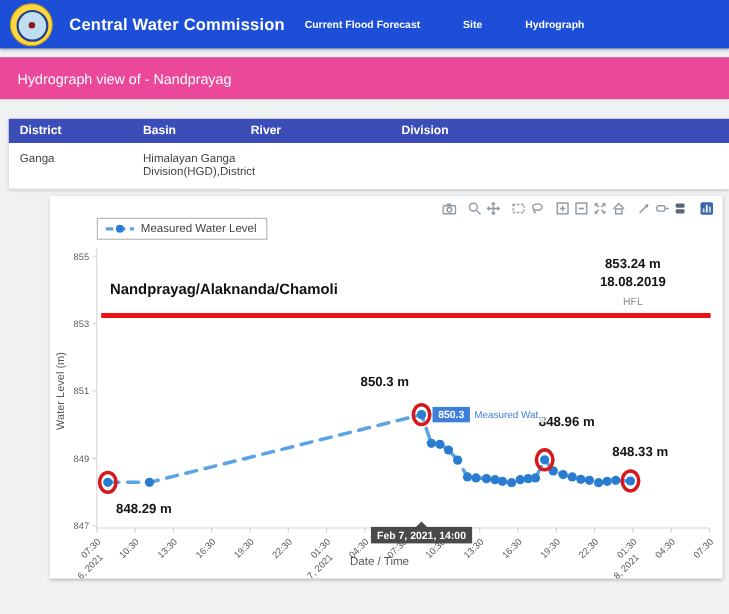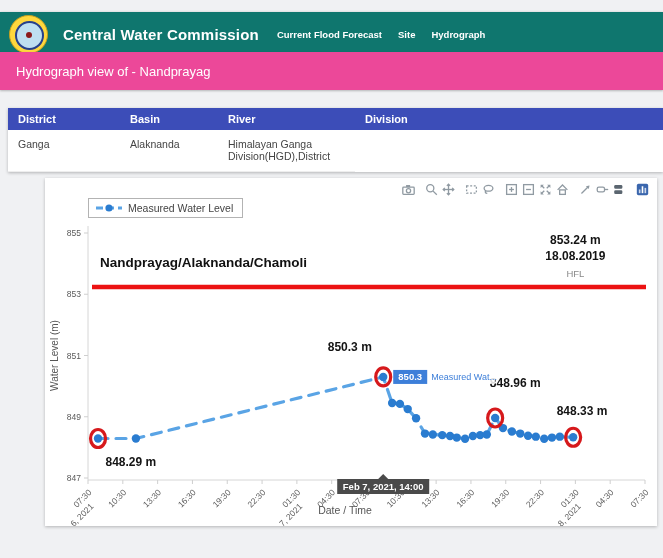--- a/index.html
+++ b/index.html
@@ -1,24 +1,24 @@
 <!DOCTYPE html>
 <html><head>
 <meta charset="utf-8">
 <style>
   html,body{margin:0;padding:0;background:#eef0f2;font-family:"Liberation Sans",sans-serif;}
   #screen{position:relative;width:663px;height:558px;background:#f0f1f3;overflow:hidden;}
 
   
-  .topbar{position:absolute;left:0;top:12px;width:663px;height:44px;background:#0f766e;display:flex;align-items:center;box-shadow:0 1px 3px rgba(0,0,0,.3);}
+  .topbar{position:absolute;left:0;top:0;width:663px;height:44px;background:#1d4ed8;display:flex;align-items:center;box-shadow:0 1px 3px rgba(0,0,0,.3);}
   .logo{width:37px;height:37px;border-radius:50%;background:#ffd83d;border:1px solid #c79f1d;margin-left:9px;position:relative;flex:0 0 auto;}
   .logo .inner{position:absolute;left:5px;top:5px;width:25px;height:25px;border-radius:50%;background:#bfdff0;border:2px solid #27408b;}
   .logo .dot{position:absolute;left:16px;top:16px;width:6px;height:6px;border-radius:50%;background:#8b1a1a;}
   .apptitle{color:#fff;font-size:15px;font-weight:bold;margin-left:15px;letter-spacing:.2px;}
-  .nav{display:flex;margin-left:18px;gap:16px;}
+  .nav{display:flex;margin-left:18px;gap:39px;}
   .nav a{color:#fff;font-size:9.5px;font-weight:bold;text-decoration:none;cursor:pointer;}
 
   
   .subbar{position:absolute;left:0;top:52px;width:663px;height:38px;background:#ec4899;display:flex;align-items:center;box-shadow:0 1px 2px rgba(0,0,0,.25);}
   .subbar .t{color:#fff;font-size:13px;margin-left:16px;}
 
   
   .tablecard{position:absolute;left:8px;top:108px;width:655px;background:#fff;box-shadow:0 1px 3px rgba(0,0,0,.25);}
   .trow{display:grid;grid-template-columns:112px 98px 137px 1fr;}
   .thead{background:#3c4db8;}
@@ -59,21 +59,20 @@
 
   <div class="tablecard">
     <div class="trow thead">
       <div class="cell">District</div>
       <div class="cell">Basin</div>
       <div class="cell">River</div>
       <div class="cell">Division</div>
     </div>
     <div class="trow tbody">
       <div class="cell">Ganga</div>
-      <div class="cell">Alaknanda</div>
       <div class="cell">Himalayan Ganga Division(HGD),District</div>
     </div>
   </div>
 
   <div class="chartcard">
     <svg id="plot" width="612" height="348">
         <line x1="43" y1="48" x2="43" y2="302" stroke="#d6d6d6" stroke-width="1"></line>
         <line x1="43" y1="302" x2="600" y2="302" stroke="#d6d6d6" stroke-width="1"></line>
         <line x1="39" y1="55" x2="43" y2="55" stroke="#cfcfcf" stroke-width="1"></line>
         <text x="36" y="58" text-anchor="end" font-size="8.5px" fill="#5a5a5a">855</text>

